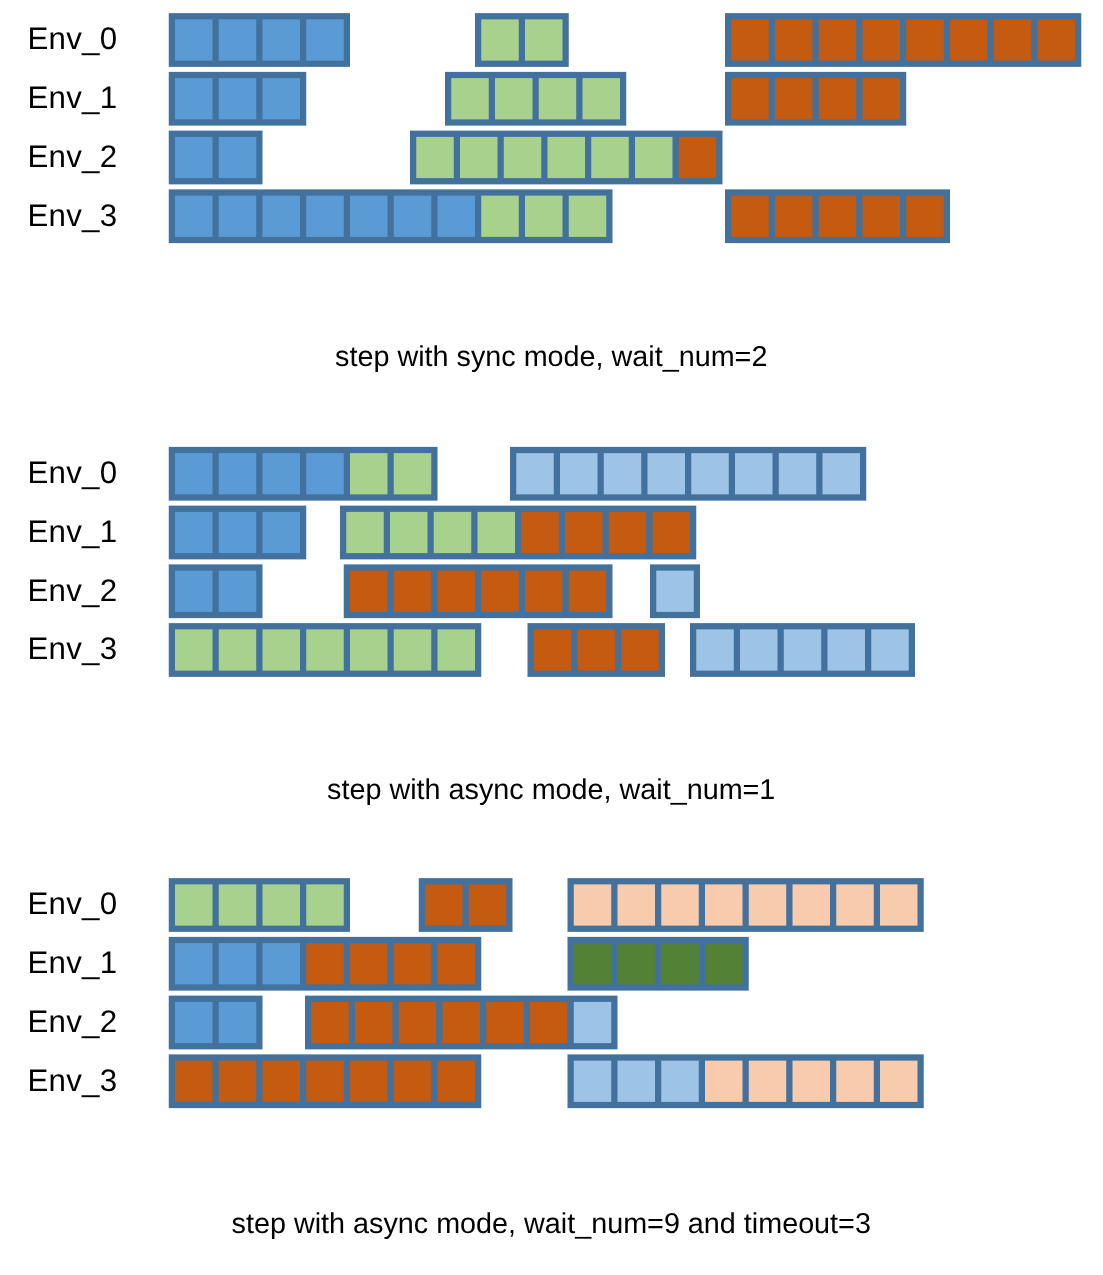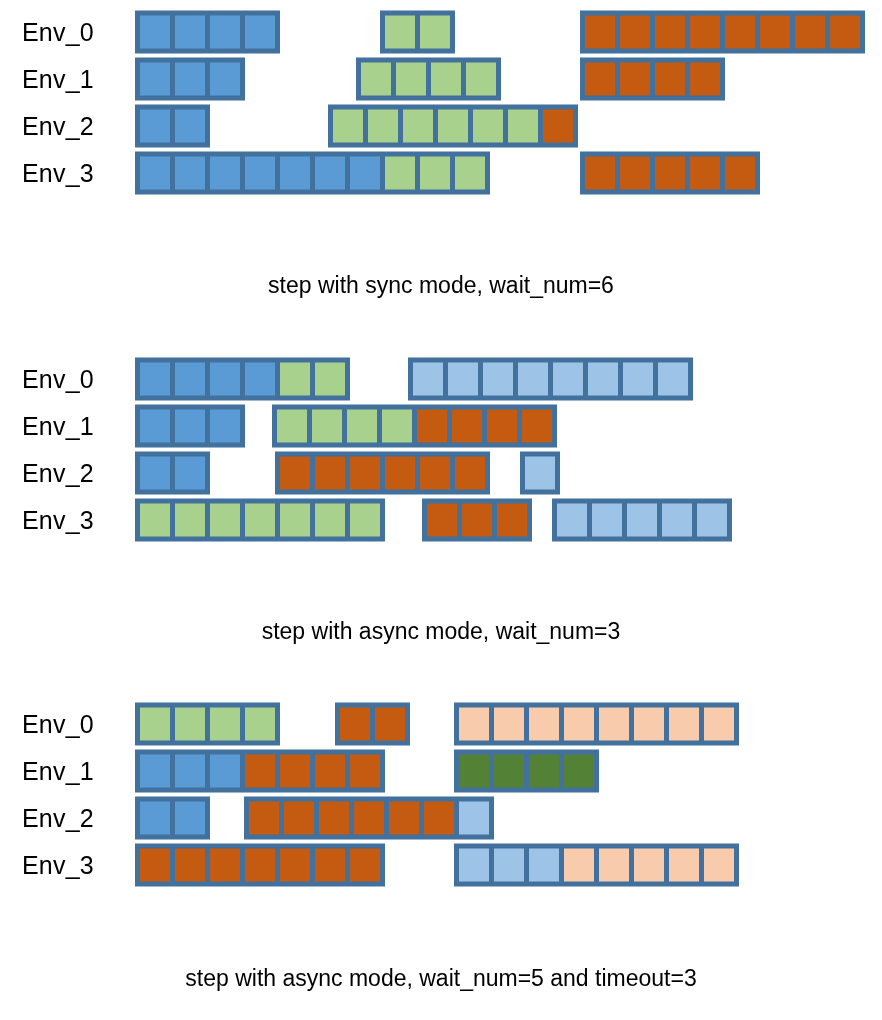--- a/index.html
+++ b/index.html
@@ -146,21 +146,21 @@
               <div class="cell" style="background: rgb(197, 90, 17);"></div>
               <div class="cell" style="background: rgb(197, 90, 17);"></div>
               <div class="cell" style="background: rgb(197, 90, 17);"></div>
               <div class="cell" style="background: rgb(197, 90, 17);"></div>
               <div class="cell" style="background: rgb(197, 90, 17);"></div>
             </div>
           </div>
         </div>
       </div>
     </div>
-    <div class="caption" style="position: absolute; left: 0px; right: 0px; top: 272px;">step with sync mode, wait_num=6</div>
+    <div class="caption" style="position: absolute; left: 0px; right: 0px; top: 272px;">step with sync mode, wait_num=2</div>
     <div class="panel" style="position: absolute; left: 0px; top: 355px;">
       <div class="rows">
         <div class="row">
           <div class="row-label">Env_0</div>
           <div class="track">
             <div class="block" style="left: 135px; background: rgb(65, 113, 156);">
               <div class="cell" style="background: rgb(91, 155, 213);"></div>
               <div class="cell" style="background: rgb(91, 155, 213);"></div>
               <div class="cell" style="background: rgb(91, 155, 213);"></div>
               <div class="cell" style="background: rgb(91, 155, 213);"></div>
@@ -240,21 +240,21 @@
               <div class="cell" style="background: rgb(157, 195, 230);"></div>
               <div class="cell" style="background: rgb(157, 195, 230);"></div>
               <div class="cell" style="background: rgb(157, 195, 230);"></div>
               <div class="cell" style="background: rgb(157, 195, 230);"></div>
               <div class="cell" style="background: rgb(157, 195, 230);"></div>
             </div>
           </div>
         </div>
       </div>
     </div>
-    <div class="caption" style="position: absolute; left: 0px; right: 0px; top: 618px;">step with async mode, wait_num=3</div>
+    <div class="caption" style="position: absolute; left: 0px; right: 0px; top: 618px;">step with async mode, wait_num=1</div>
     <div class="panel" style="position: absolute; left: 0px; top: 700px;">
       <div class="rows">
         <div class="row">
           <div class="row-label">Env_0</div>
           <div class="track">
             <div class="block" style="left: 135px; background: rgb(65, 113, 156);">
               <div class="cell" style="background: rgb(169, 209, 142);"></div>
               <div class="cell" style="background: rgb(169, 209, 142);"></div>
               <div class="cell" style="background: rgb(169, 209, 142);"></div>
               <div class="cell" style="background: rgb(169, 209, 142);"></div>
@@ -332,14 +332,14 @@
               <div class="cell" style="background: rgb(248, 203, 173);"></div>
               <div class="cell" style="background: rgb(248, 203, 173);"></div>
               <div class="cell" style="background: rgb(248, 203, 173);"></div>
               <div class="cell" style="background: rgb(248, 203, 173);"></div>
               <div class="cell" style="background: rgb(248, 203, 173);"></div>
             </div>
           </div>
         </div>
       </div>
     </div>
-    <div class="caption" style="position: absolute; left: 0px; right: 0px; top: 965px;">step with async mode, wait_num=5 and timeout=3</div>
+    <div class="caption" style="position: absolute; left: 0px; right: 0px; top: 965px;">step with async mode, wait_num=9 and timeout=3</div>
   </div>
 
 </body></html>

